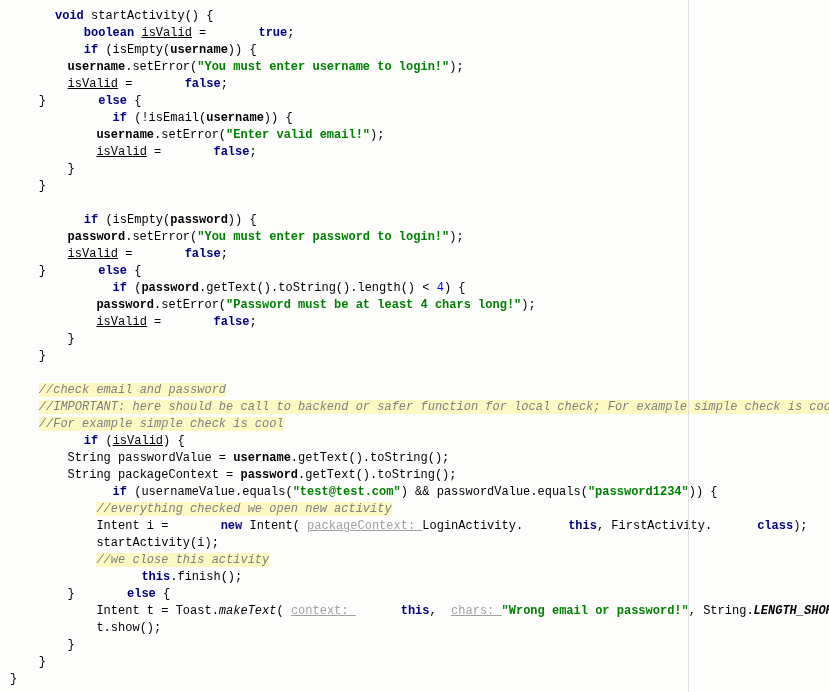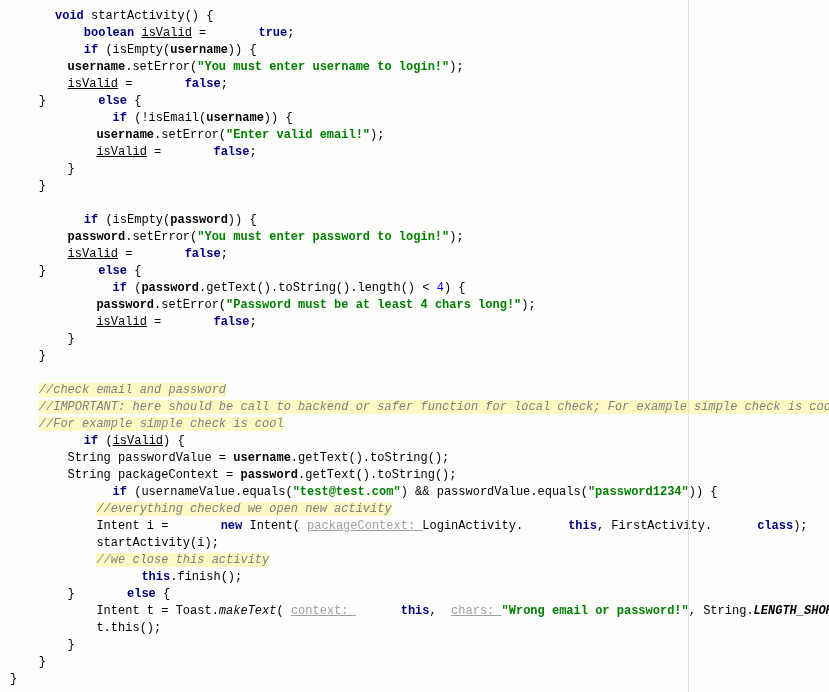--- a/index.html
+++ b/index.html
@@ -69,17 +69,17 @@
 <span class="line">        <span>String </span><span>passwordValue = </span><span class="field">username</span><span>.getText().toString();</span></span>
 <span class="line">        <span>String </span><span>packageContext = </span><span class="field">password</span><span>.getText().toString();</span></span>
 <span class="line">        <span class="kw">if</span><span> (usernameValue.equals(</span><span class="str">"test@test.com"</span><span>) &amp;&amp; passwordValue.equals(</span><span class="str">"password1234"</span><span>)) {</span></span>
 <span class="line">            <span class="comment hl-span">//everything checked we open new activity</span></span>
 <span class="line">            <span>Intent </span><span>i = </span><span class="kw">new</span><span> Intent( </span><span class="hint">packageContext: </span><span>LoginActivity.</span><span class="kw">this</span><span>, FirstActivity.</span><span class="kw">class</span><span>);</span></span>
 <span class="line">            <span>startActivity(i);</span></span>
 <span class="line">            <span class="comment hl-span">//we close this activity</span></span>
 <span class="line">            <span class="kw">this</span><span>.finish();</span></span>
 <span class="line">        <span>} </span><span class="kw">else</span><span> {</span></span>
 <span class="line">            <span>Intent </span><span>t = Toast.</span><span class="italic">makeText</span><span>( </span><span class="hint">context: </span><span class="kw">this</span><span>,  </span><span class="hint">chars: </span><span class="str">"Wrong email or password!"</span><span>, String.</span><span class="field italic">LENGTH_SHORT</span><span>);</span></span>
-<span class="line">            <span>t.this();</span></span>
+<span class="line">            <span>t.show();</span></span>
 <span class="line">        <span>}</span></span>
 <span class="line">    <span>}</span></span>
 <span class="line"><span>}</span></span>
 </pre>
 
 </body></html>

